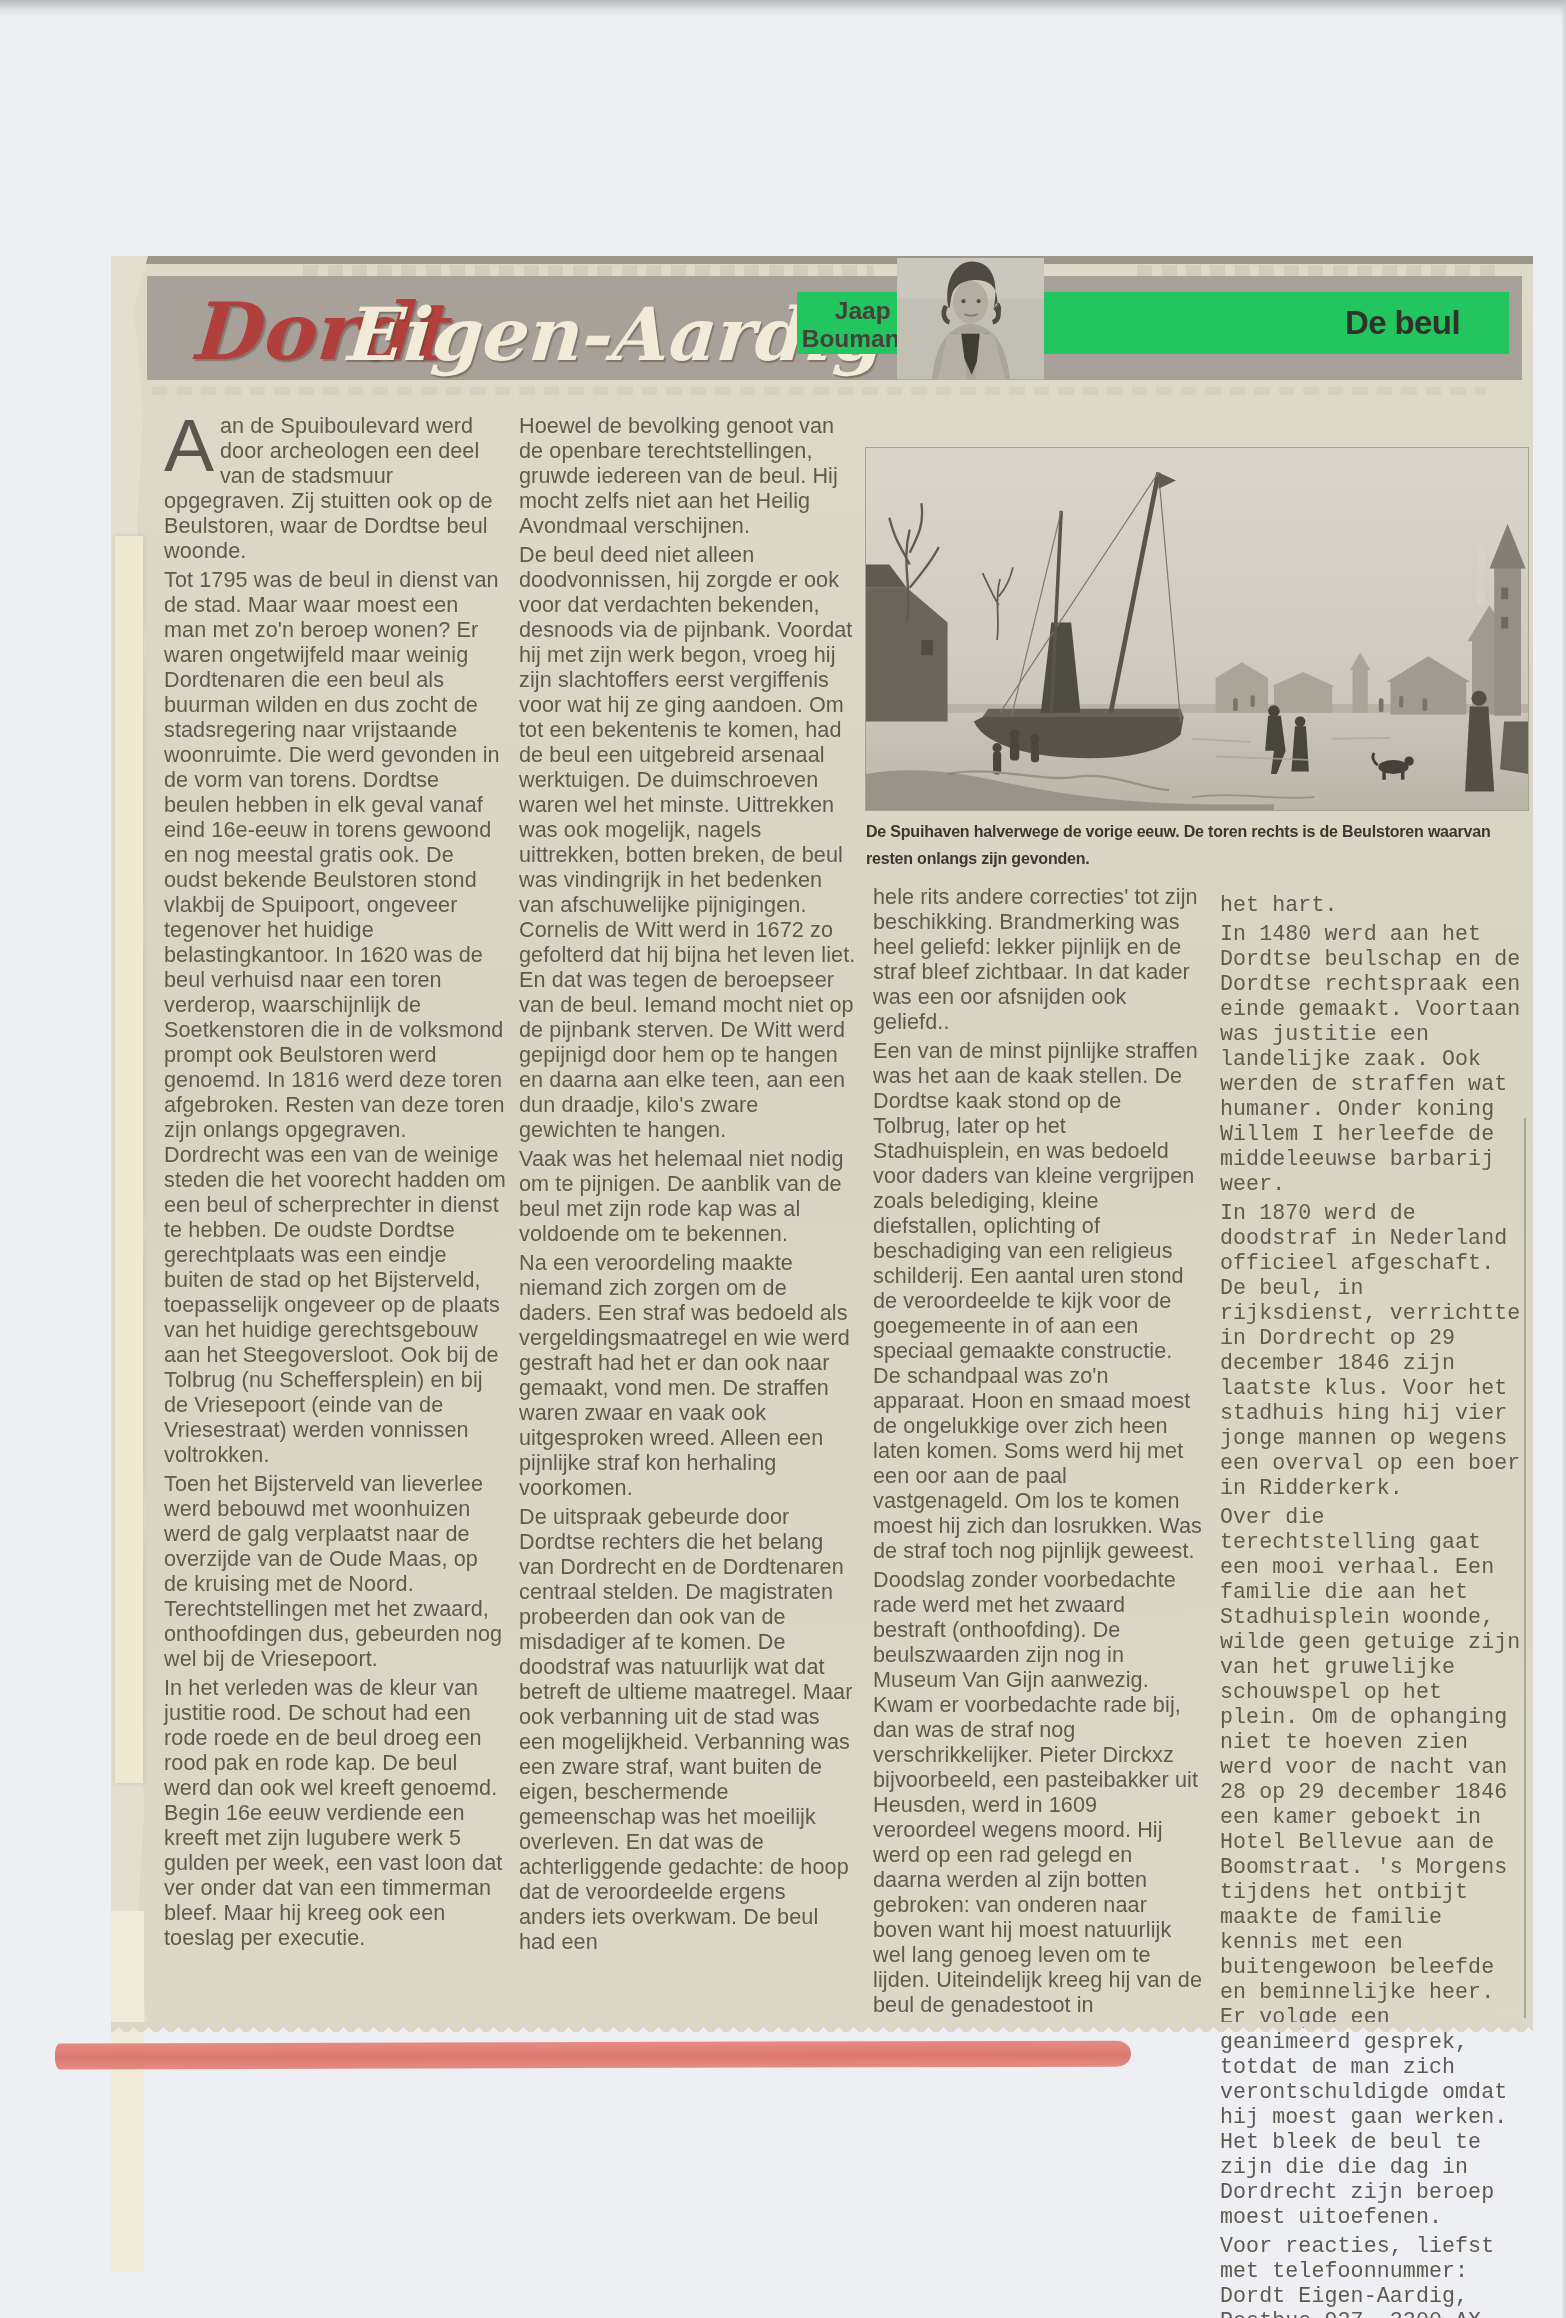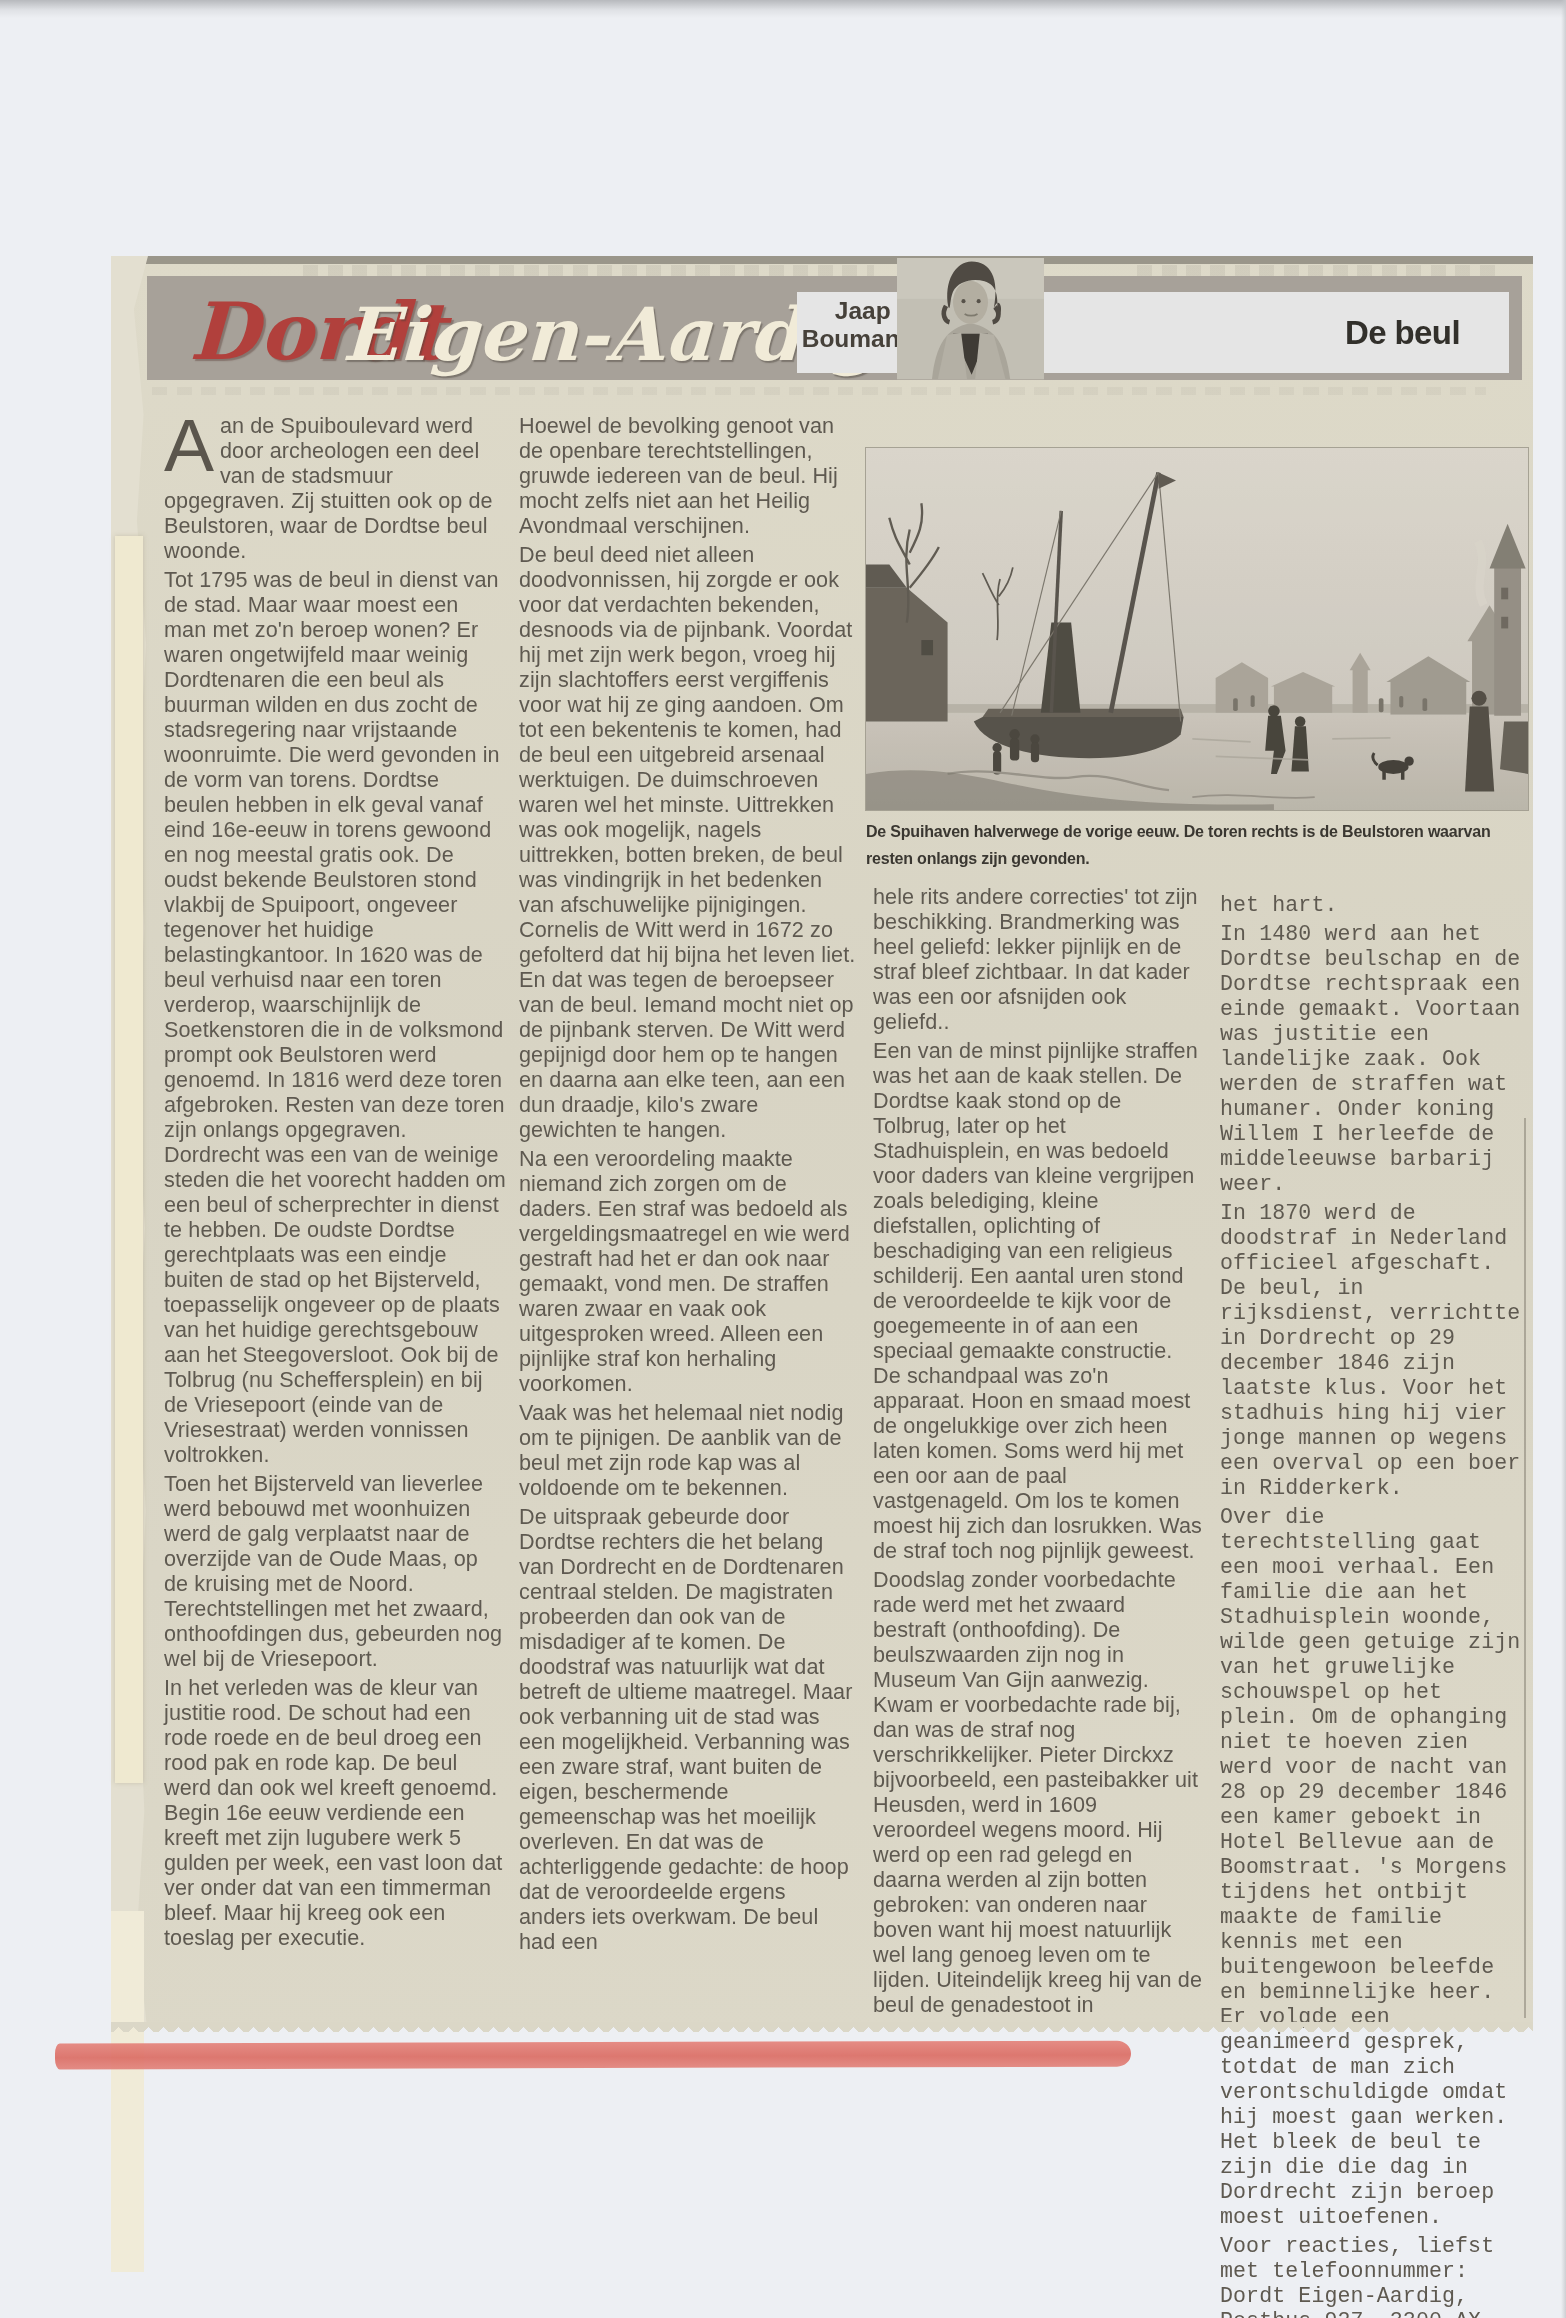--- a/index.html
+++ b/index.html
@@ -30,21 +30,21 @@
                    linear-gradient(225deg,#dbd7c7 50%,rgba(0,0,0,0) 50%) 0 0/15px 10px repeat-x;}
 
   
   .header-bar{position:absolute;left:36px;top:20px;width:1375px;height:104px;background:#a7a199;}
   .brand-red{position:absolute;left:50px;bottom:9.3px;font-family:"DejaVu Serif",serif;
         font-style:italic;font-weight:bold;font-size:79px;line-height:1;color:#b1403c;
         transform:skewX(-5deg);text-shadow:2.3px 1.7px 1.2px rgba(80,45,40,.38);}
   .brand-rest{position:absolute;left:202px;bottom:9.3px;font-family:"DejaVu Serif",serif;
         font-style:italic;font-weight:bold;font-size:73px;line-height:1;color:#f1ebd8;
         transform:skewX(-5deg);text-shadow:1.7px 1.7px 1.2px rgba(70,65,55,.45);}
-  .header-panel{position:absolute;left:650px;top:16.3px;width:712px;height:81px;background:#e5e5e5;}
+  .header-panel{position:absolute;left:650px;top:16.3px;width:712px;height:62px;background:#22c55e;}
   .author{position:absolute;left:4.7px;top:4.7px;width:89px;text-align:right;font-weight:bold;
         font-size:24.5px;line-height:28px;color:#46413a;}
   .article-title{position:absolute;right:49px;top:50%;transform:translateY(-50%);
         font-size:33px;font-weight:bold;color:#32302b;letter-spacing:-0.6px;text-align:right;}
   .portrait{position:absolute;left:786px;top:2.3px;width:147px;height:121px;}
 
   
   .col{position:absolute;font-size:21.6px;line-height:25px;color:#5e5950;letter-spacing:0.1px;}
   .col p{margin:4px;padding:0;}
   .col1{left:49px;top:153px;width:350px;}
@@ -114,22 +114,22 @@
 
     <div class="col col1">
         <p>Aan de Spuiboulevard werd door archeologen een deel van de stadsmuur opgegraven. Zij stuitten ook op de Beulstoren, waar de Dordtse beul woonde.</p>
         <p>Tot 1795 was de beul in dienst van de stad. Maar waar moest een man met zo'n beroep wonen? Er waren ongetwijfeld maar weinig Dordtenaren die een beul als buurman wilden en dus zocht de stadsregering naar vrijstaande woonruimte. Die werd gevonden in de vorm van torens. Dordtse beulen hebben in elk geval vanaf eind 16e-eeuw in torens gewoond en nog meestal gratis ook. De oudst bekende Beulstoren stond vlakbij de Spuipoort, ongeveer tegenover het huidige belastingkantoor. In 1620 was de beul verhuisd naar een toren verderop, waarschijnlijk de Soetkenstoren die in de volksmond prompt ook Beulstoren werd genoemd. In 1816 werd deze toren afgebroken. Resten van deze toren zijn onlangs opgegraven. Dordrecht was een van de weinige steden die het voorecht hadden om een beul of scherprechter in dienst te hebben. De oudste Dordtse gerechtplaats was een eindje buiten de stad op het Bijsterveld, toepasselijk ongeveer op de plaats van het huidige gerechtsgebouw aan het Steegoversloot. Ook bij de Tolbrug (nu Scheffersplein) en bij de Vriesepoort (einde van de Vriesestraat) werden vonnissen voltrokken.</p>
         <p>Toen het Bijsterveld van lieverlee werd bebouwd met woonhuizen werd de galg verplaatst naar de overzijde van de Oude Maas, op de kruising met de Noord. Terechtstellingen met het zwaard, onthoofdingen dus, gebeurden nog wel bij de Vriesepoort.</p>
         <p>In het verleden was de kleur van justitie rood. De schout had een rode roede en de beul droeg een rood pak en rode kap. De beul werd dan ook wel kreeft genoemd. Begin 16e eeuw verdiende een kreeft met zijn lugubere werk 5 gulden per week, een vast loon dat ver onder dat van een timmerman bleef. Maar hij kreeg ook een toeslag per executie.</p>
       </div>
     <div class="col col2">
         <p>Hoewel de bevolking genoot van de openbare terechtstellingen, gruwde iedereen van de beul. Hij mocht zelfs niet aan het Heilig Avondmaal verschijnen.</p>
         <p>De beul deed niet alleen doodvonnissen, hij zorgde er ook voor dat verdachten bekenden, desnoods via de pijnbank. Voordat hij met zijn werk begon, vroeg hij zijn slachtoffers eerst vergiffenis voor wat hij ze ging aandoen. Om tot een bekentenis te komen, had de beul een uitgebreid arsenaal werktuigen. De duimschroeven waren wel het minste. Uittrekken was ook mogelijk, nagels uittrekken, botten breken, de beul was vindingrijk in het bedenken van afschuwelijke pijnigingen. Cornelis de Witt werd in 1672 zo gefolterd dat hij bijna het leven liet. En dat was tegen de beroepseer van de beul. Iemand mocht niet op de pijnbank sterven. De Witt werd gepijnigd door hem op te hangen en daarna aan elke teen, aan een dun draadje, kilo's zware gewichten te hangen.</p>
+        <p>Vaak was het helemaal niet nodig om te pijnigen. De aanblik van de beul met zijn rode kap was al voldoende om te bekennen.</p>
         <p>Na een veroordeling maakte niemand zich zorgen om de daders. Een straf was bedoeld als vergeldingsmaatregel en wie werd gestraft had het er dan ook naar gemaakt, vond men. De straffen waren zwaar en vaak ook uitgesproken wreed. Alleen een pijnlijke straf kon herhaling voorkomen.</p>
-        <p>Vaak was het helemaal niet nodig om te pijnigen. De aanblik van de beul met zijn rode kap was al voldoende om te bekennen.</p>
         <p>De uitspraak gebeurde door Dordtse rechters die het belang van Dordrecht en de Dordtenaren centraal stelden. De magistraten probeerden dan ook van de misdadiger af te komen. De doodstraf was natuurlijk wat dat betreft de ultieme maatregel. Maar ook verbanning uit de stad was een mogelijkheid. Verbanning was een zware straf, want buiten de eigen, beschermende gemeenschap was het moeilijk overleven. En dat was de achterliggende gedachte: de hoop dat de veroordeelde ergens anders iets overkwam. De beul had een</p>
       </div>
 
     <div class="photo">
       <svg viewBox="0 0 1136 622" preserveAspectRatio="none">
         <defs>
           <linearGradient id="sky" x1="0" y1="0" x2="0" y2="1">
             <stop offset="0" stop-color="#dad8d2"></stop>
             <stop offset="0.55" stop-color="#cfcdc7"></stop>
             <stop offset="1" stop-color="#c2c0b9"></stop>

